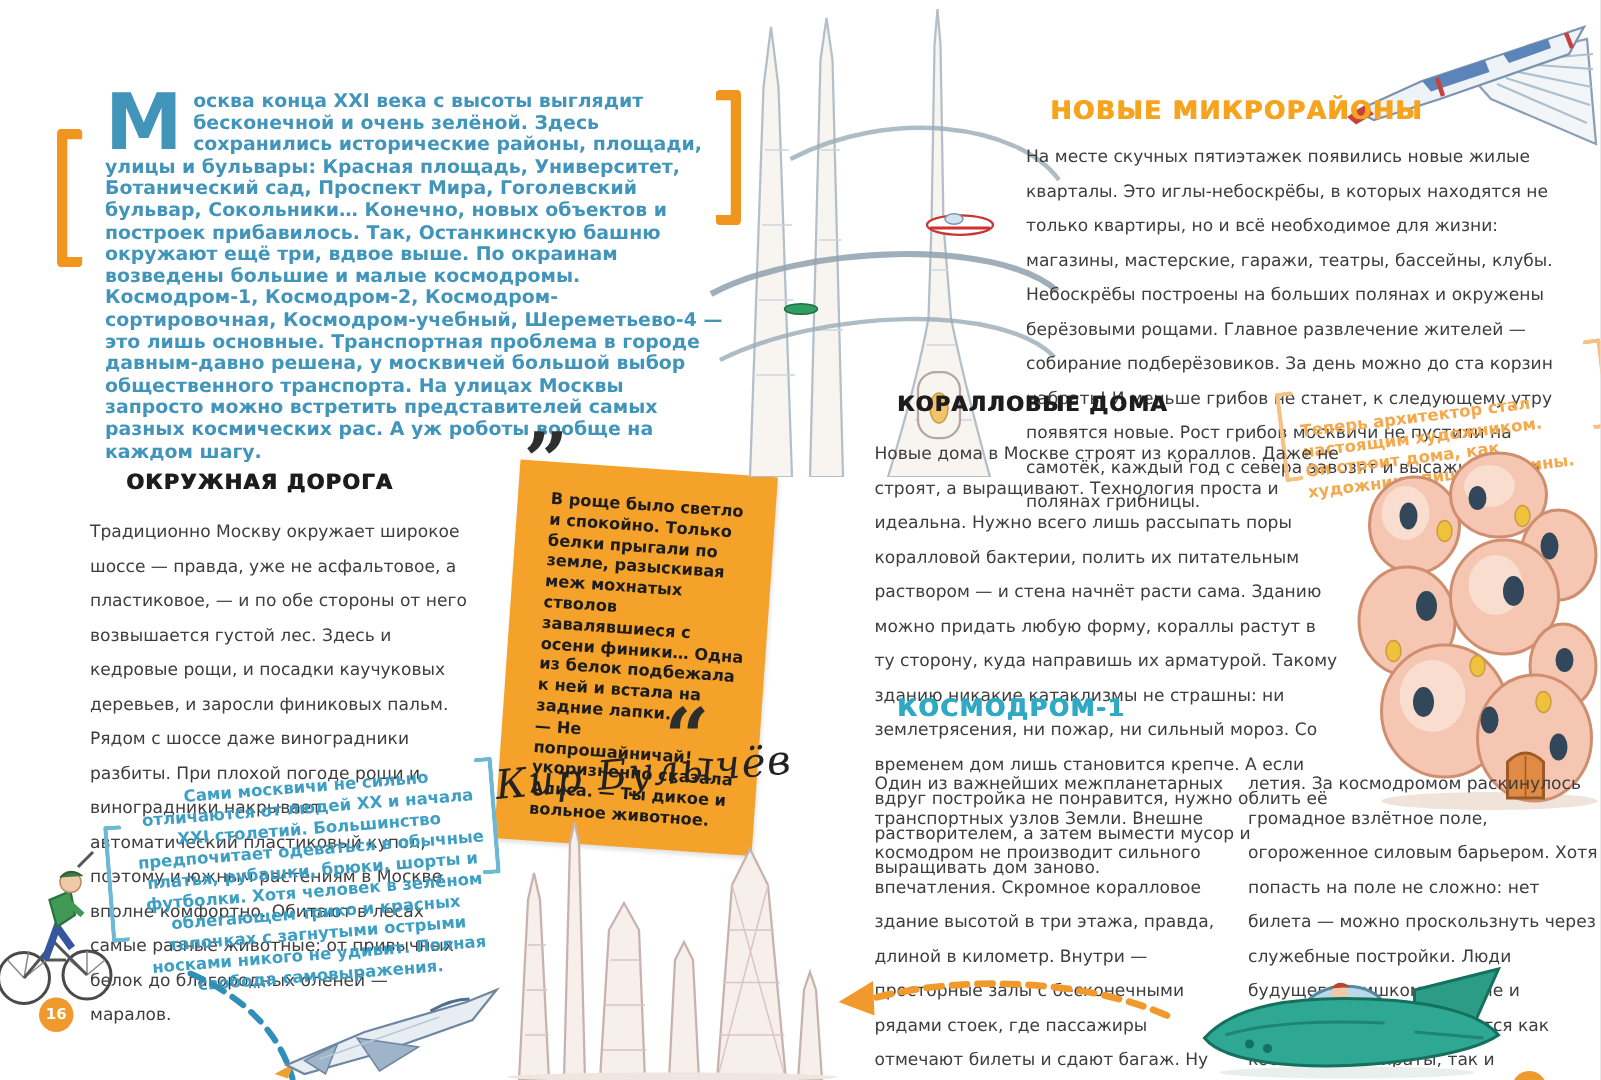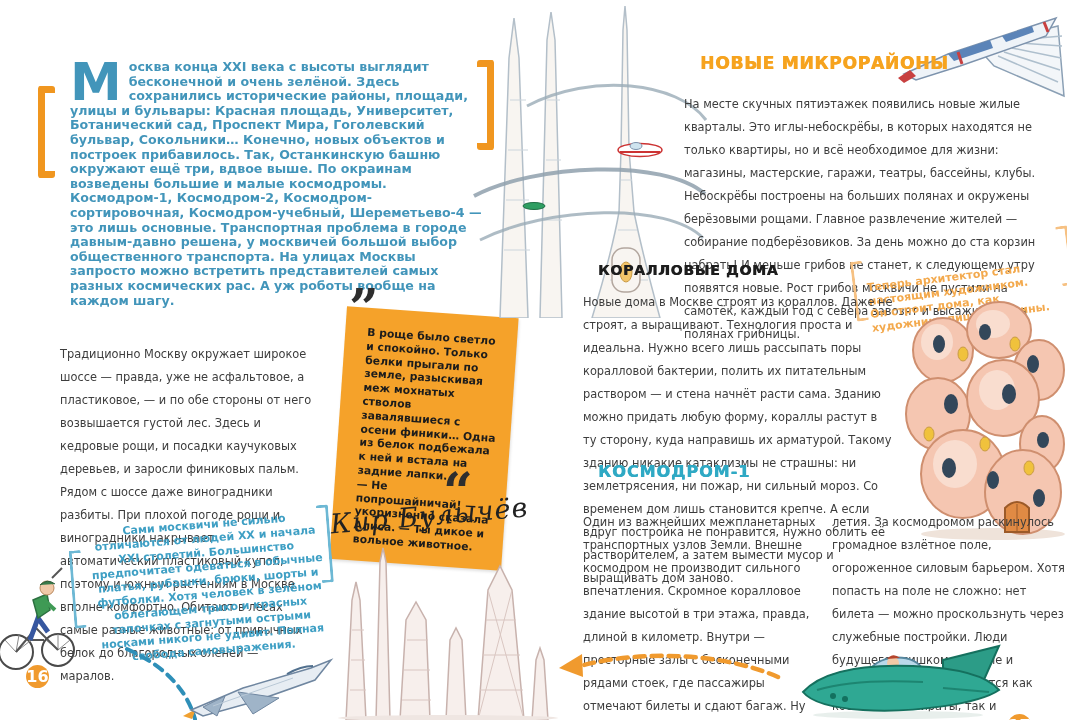--- a/index.html
+++ b/index.html
@@ -69,37 +69,38 @@
   .nbr.r { border-right:3px solid; border-top:3px solid; border-bottom:3px solid; border-radius:2px; }
   .note-teal .nbr { border-color:#6db8d4; }
   .note-teal .nbr.l { left:-16px; top:22px; }
   .note-teal .nbr.r { right:-4px; top:-4px; }
   .note-orange .nbr { border-color:#f6c183; }
   .note-orange .nbr.l { left:-14px; top:6px; height:60px; }
   .note-orange .nbr.r { right:-8px; top:-4px; height:60px; }
   
   .page-badge {
     position:absolute; width:23px; height:23px; border-radius:50%;
-    background:#f09a2e; color:#ffffff; font-size:16px; font-weight:bold;
+    background:#f09a2e; color:#ffffff; font-size:10px; font-weight:bold;
     display:flex; align-items:center; justify-content:center;
   }
   .illo { position:absolute; }
 </style>
 </head>
 <body>
 
 <div class="spread">
 
   <div class="bracket open" style="left:38px; top:86px; height:92px;"></div>
   <div class="bracket close" style="left:477px; top:60px; height:90px;"></div>
 
   <div class="intro">
     <span class="dropcap">М</span><span>осква конца XXI века с высоты выглядит бесконечной и очень зелёной. Здесь сохранились исторические районы, площади, улицы и бульвары: Красная площадь, Университет, Ботанический сад, Проспект Мира, Гоголевский бульвар, Сокольники… Конечно, новых объектов и построек прибавилось. Так, Останкинскую башню окружают ещё три, вдвое выше. По окраинам возведены большие и малые космодромы. Космодром-1, Космодром-2, Космодром-сортировочная, Космодром-учебный, Шереметьево-4 — это лишь основные. Транспортная проблема в городе давным-давно решена, у москвичей большой выбор общественного транспорта. На улицах Москвы запросто можно встретить представителей самых разных космических рас. А уж роботы вообще на каждом шагу.</span>
   </div>
 
+  <div class="h-black" style="left:84px; top:314px;">ОКРУЖНАЯ ДОРОГА</div>
   <div class="body-text" style="left:60px; top:343px; width:256px;">Традиционно Москву окружает широкое шоссе — правда, уже не асфальтовое, а пластиковое, — и по обе стороны от него возвышается густой лес. Здесь и кедровые рощи, и посадки каучуковых деревьев, и заросли финиковых пальм. Рядом с шоссе даже виноградники разбиты. При плохой погоде рощи и виноградники накрывает автоматический пластиковый купол, поэтому и южным растениям в Москве вполне комфортно. Обитают в лесах самые разные животные: от привычных белок до благородных оленей — маралов.</div>
 
   <div class="qmark" style="left:349px; top:293px;">”</div>
   <div class="quote-card">В роще было светло и спокойно. Только белки прыгали по земле, разыскивая меж мохнатых стволов завалявшиеся с осени финики… Одна из белок подбежала к ней и встала на задние лапки.
 — Не попрошайничай! — укоризненно сказала Алиса. — Ты дикое и вольное животное.</div>
   <div class="qmark" style="left:443px; top:477px;">“</div>
   <div class="signature">Кир Булычёв</div>
 
   <div class="note-teal">
     <span class="nbr l"></span>
@@ -185,21 +186,21 @@
     <g stroke="#aebfcd" stroke-width="1.5">
       <path d="M100,48 L160,74 M106,44 L162,62 M114,40 L163,50 M122,35 L164,38 M130,31 L164,28"></path>
     </g>
     <polygon points="6,66 50,46 140,16 158,10 148,28 62,58 18,72" fill="#eef3f8" stroke="#7d93ad" stroke-width="1.5"></polygon>
     <polygon points="50,46 92,32 95,40 56,53" fill="#5b84b8"></polygon>
     <polygon points="104,28 134,18 136,24 108,34" fill="#5b84b8"></polygon>
     <polygon points="0,70 12,62 18,68 6,75" fill="#c84040"></polygon>
     <path d="M60,44 L64,56 M146,14 L150,24" stroke="#c84040" stroke-width="3"></path>
   </svg>
 
-  <div class="h-orange" style="left:700px; top:53px;">НОВЫЕ МИКРОРАЙОНЫ</div>
+  <div class="h-orange" style="left:700px; top:64px;">НОВЫЕ МИКРОРАЙОНЫ</div>
   <div class="body-text" style="left:684px; top:93px; width:380px;">На месте скучных пятиэтажек появились новые жилые кварталы. Это иглы-небоскрёбы, в которых находятся не только квартиры, но и всё необходимое для жизни: магазины, мастерские, гаражи, театры, бассейны, клубы. Небоскрёбы построены на больших полянах и окружены берёзовыми рощами. Главное развлечение жителей — собирание подберёзовиков. За день можно до ста корзин набрать! И меньше грибов не станет, к следующему утру появятся новые. Рост грибов москвичи не пустили на самотёк, каждый год с севера завозят и высаживают на полянах грибницы.</div>
 
   <div class="note-orange">
     <span class="nbr l"></span>
     <span>Теперь архитектор стал настоящим художником.
 Он строит дома, как художники пишут картины.</span>
     <span class="nbr r"></span>
   </div>
 
   <div class="h-black" style="left:598px; top:262px;">КОРАЛЛОВЫЕ ДОМА</div>

